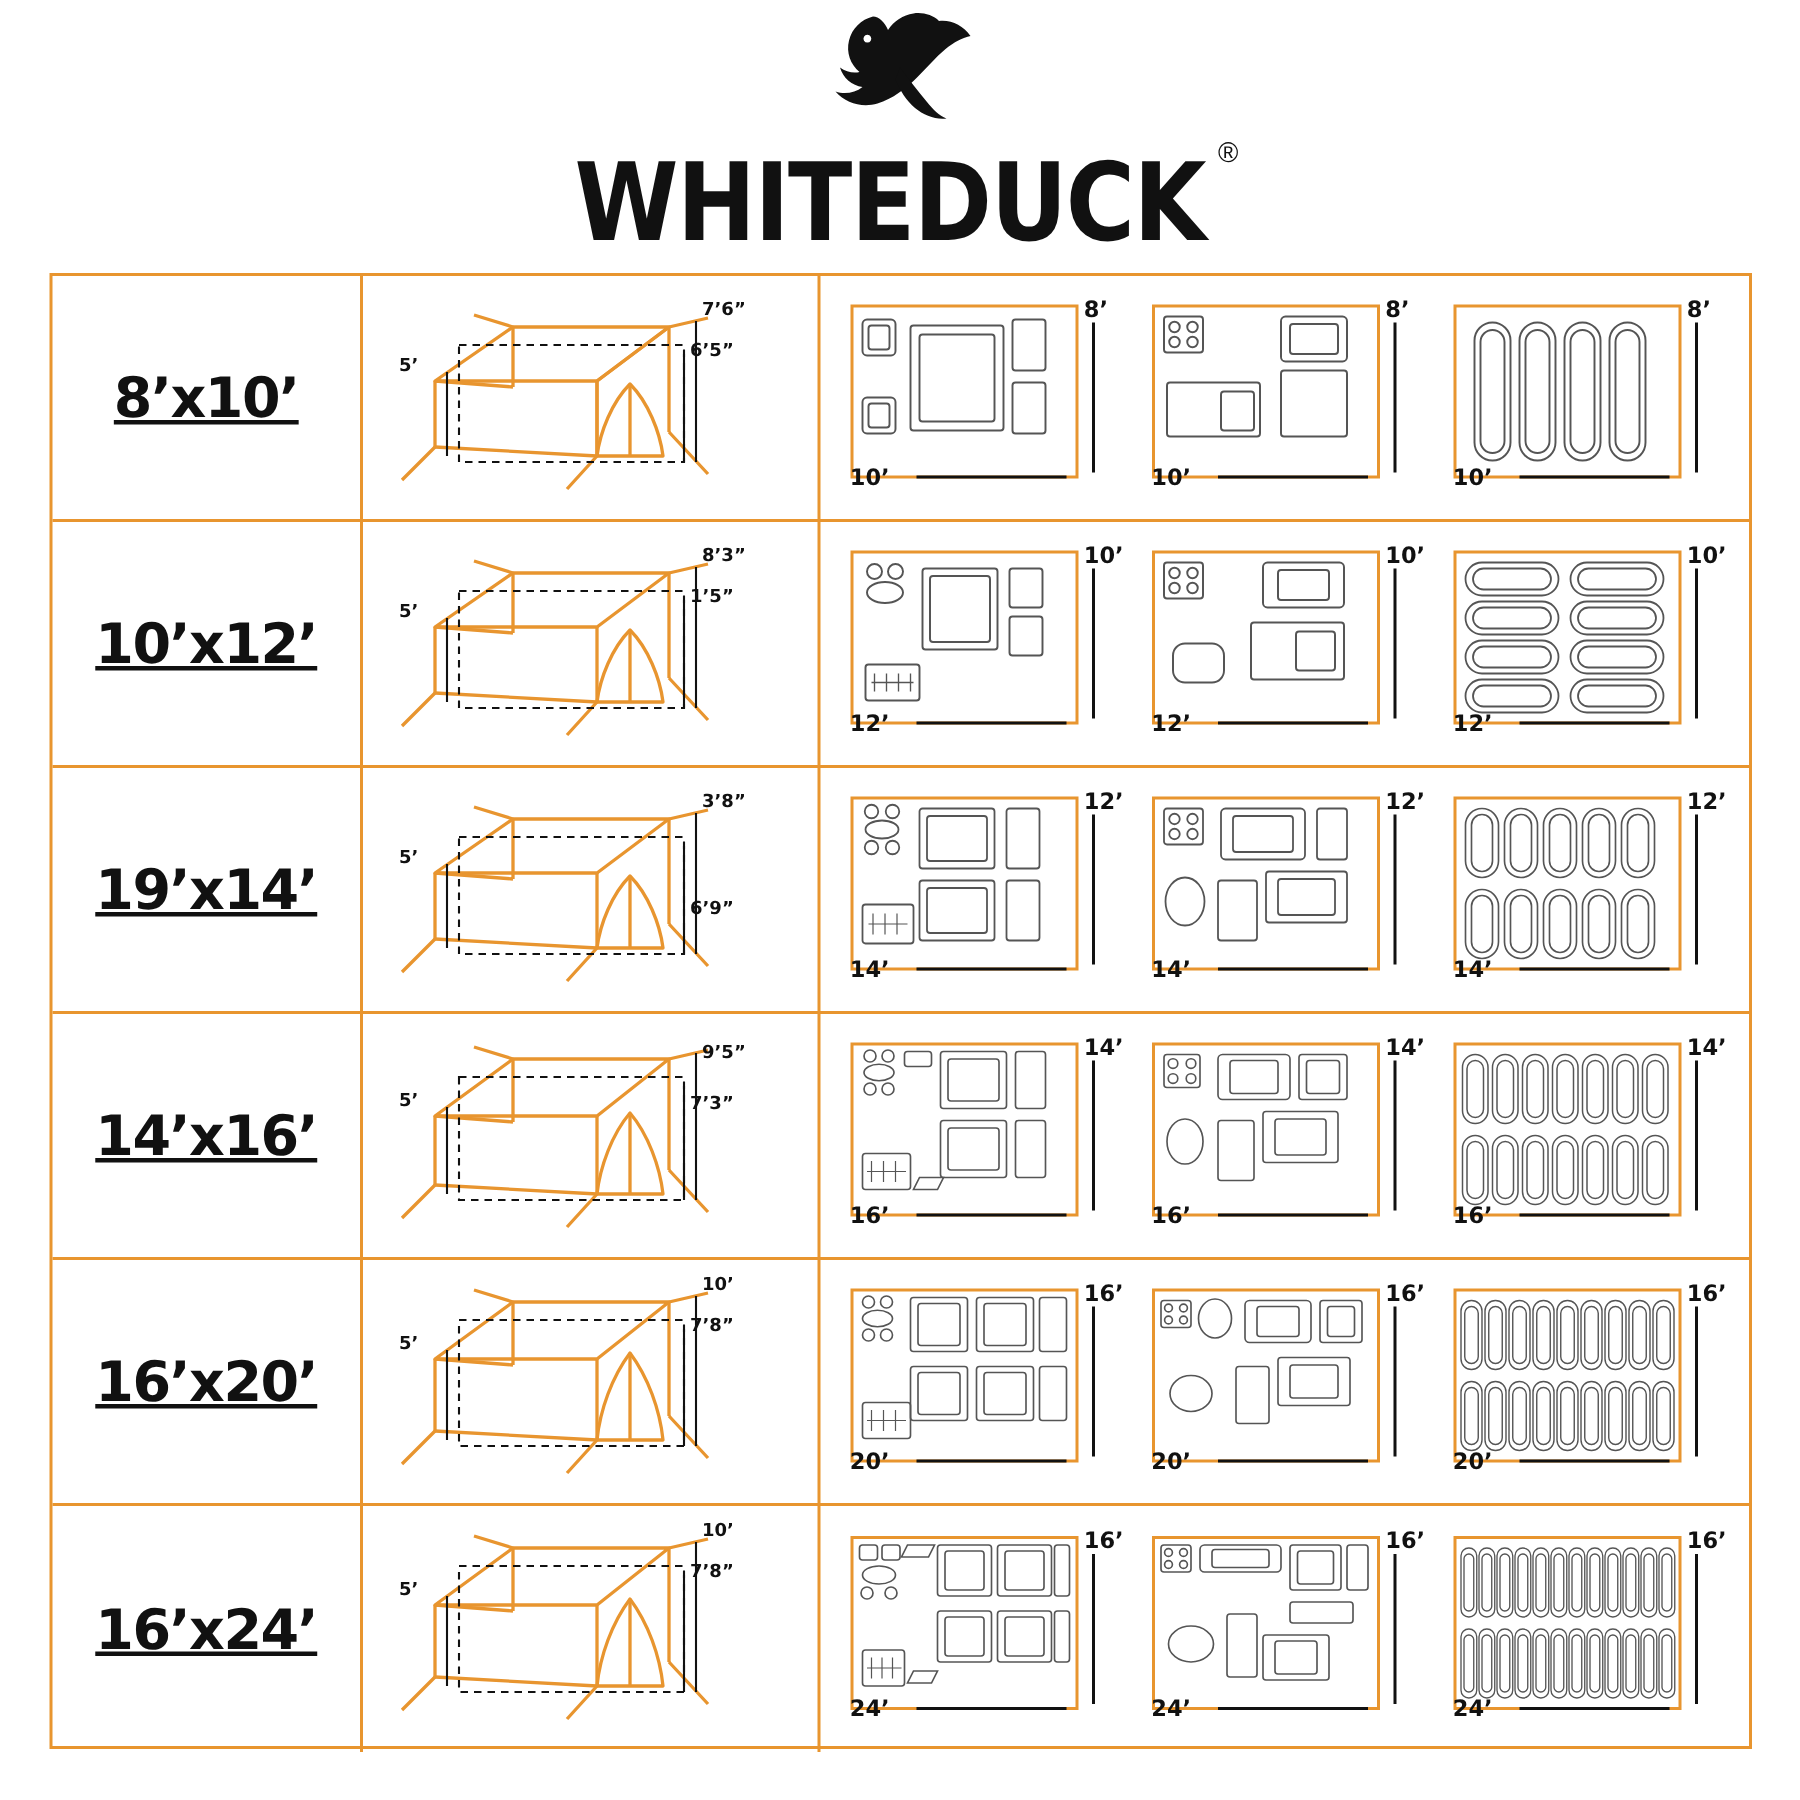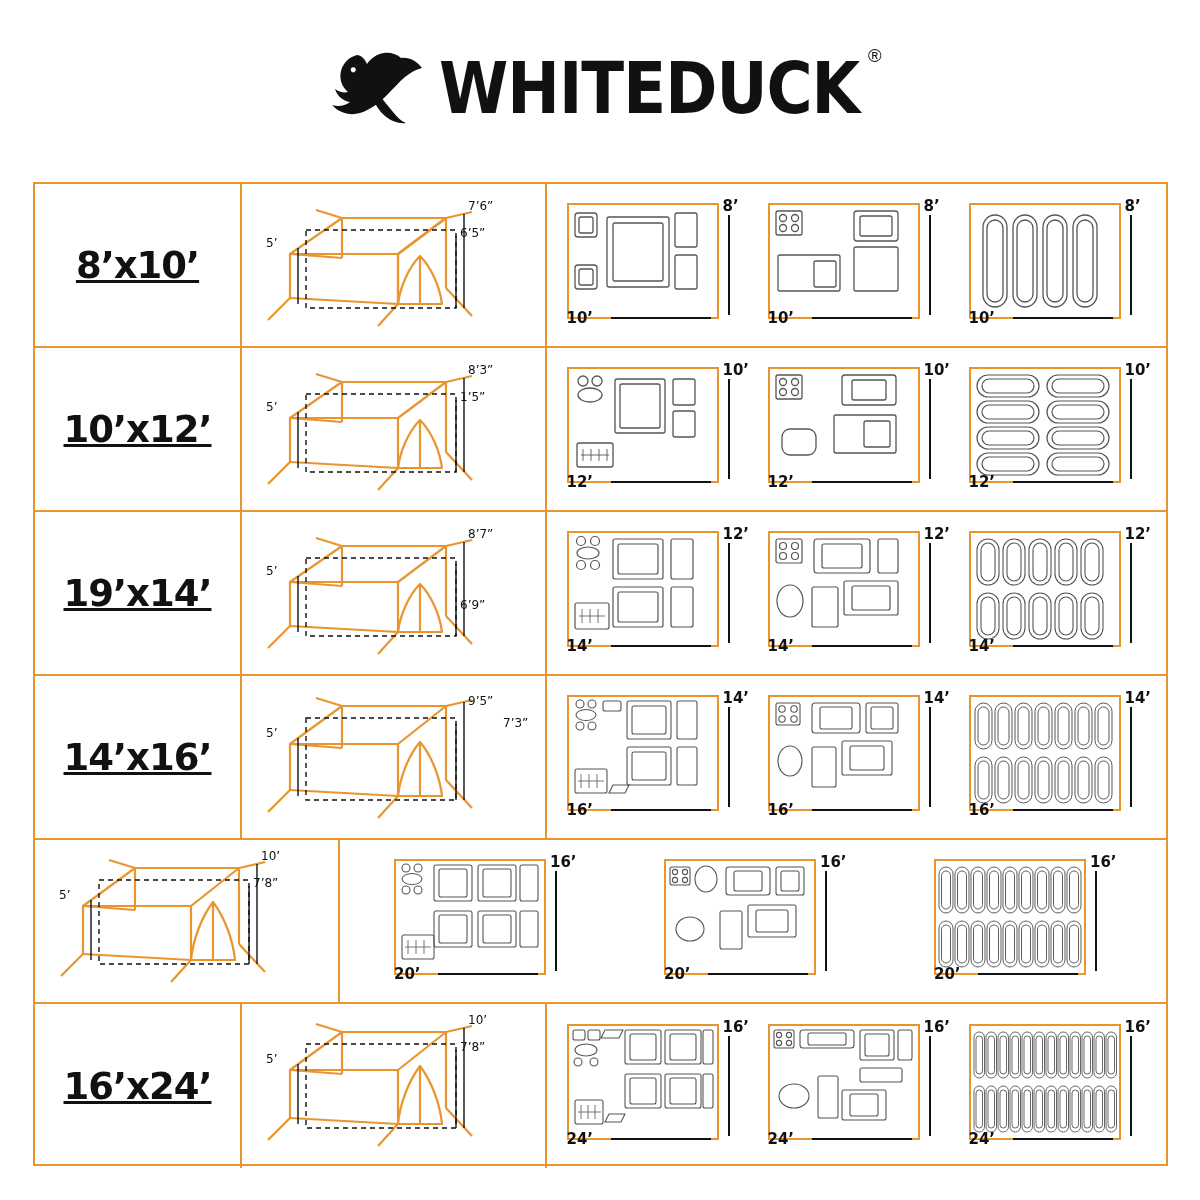--- a/index.html
+++ b/index.html
@@ -28,20 +28,21 @@
     width: 1200px;
     height: 100px;
     display: flex;
     align-items: center;
     justify-content: center;
   }
   .logo-wrap {
     display: flex;
     align-items: center;
     gap: 16px;
+    flex-direction: column;
   }
   .duck-icon {
     width: 96px;
     height: 78px;
     display: block;
   }
   .brand-text {
     position: relative;
     font-family: "DejaVu Sans", sans-serif;
     font-weight: bold;
@@ -186,21 +187,21 @@
   .tent-svg {
     position: absolute;
     left: 8px;
     top: 8px;
     width: 290px;
     height: 148px;
   }
   .t-lbl {
     position: absolute;
     font-family: "DejaVu Sans", sans-serif;
-    font-weight: normal;
+    font-weight: bold;
     font-size: 12px;
     color: #111;
     white-space: nowrap;
   }
 </style>
 </head>
 <body>
 
 <div class="page">
 
@@ -474,21 +475,21 @@
           </g>
           <g fill="none" stroke="#111111" stroke-width="1.4" stroke-dasharray="5,4">
             <rect x="56" y="38" width="150" height="78"></rect>
           </g>
           <g stroke="#111111" stroke-width="1.4">
             <line x1="214" y1="22" x2="214" y2="116"></line>
             <line x1="206" y1="44" x2="206" y2="116"></line>
             <line x1="48" y1="56" x2="48" y2="112"></line>
           </g>
         </svg>
-        <span class="t-lbl" style="left:226px; top:15px;">8’7”</span>
+        <span class="t-lbl" style="left:226px; top:15px;">3’8”</span>
         <span class="t-lbl" style="left:218px; top:42px;margin-top:44px;">6’9”</span>
         <span class="t-lbl" style="left:24px; top:52px;">5’</span>
       </div>
       <div class="cell-plans">
 
         <div class="plan">
           <div class="plan-box"></div>
           <svg class="plan-svg" viewBox="0 0 152 116">
             <g fill="none" stroke="#555" stroke-width="1.2">
               <circle cx="14" cy="10" r="4.5"></circle>
@@ -609,21 +610,21 @@
           <g fill="none" stroke="#111111" stroke-width="1.4" stroke-dasharray="5,4">
             <rect x="56" y="34" width="150" height="82"></rect>
           </g>
           <g stroke="#111111" stroke-width="1.4">
             <line x1="214" y1="18" x2="214" y2="116"></line>
             <line x1="206" y1="40" x2="206" y2="116"></line>
             <line x1="48" y1="54" x2="48" y2="112"></line>
           </g>
         </svg>
         <span class="t-lbl" style="left:226px; top:18px;">9’5”</span>
-        <span class="t-lbl" style="left:218px; top:40px;margin-left:43px;">7’3”</span>
+        <span class="t-lbl" style="left:218px; top:52px;">7’3”</span>
         <span class="t-lbl" style="left:24px; top:50px;">5’</span>
       </div>
       <div class="cell-plans">
 
         <div class="plan">
           <div class="plan-box"></div>
           <svg class="plan-svg" viewBox="0 0 152 116">
             <g fill="none" stroke="#555" stroke-width="1.1">
               <circle cx="13" cy="9" r="4"></circle>
                 <circle cx="25" cy="9" r="4"></circle>
@@ -729,20 +730,23 @@
           <div class="dim-bottom">
             <div class="tick"></div>
             <div class="lbl">16’</div>
           </div>
         </div>
 
       </div>
     </div>
 
     <div class="row">
+      <div class="cell-label">
+        <span class="size-text">16’x20’</span>
+      </div>
       <div class="cell-tent">
         <svg class="tent-svg" viewBox="0 0 290 148">
           <g fill="none" stroke="#E8952F" stroke-width="2.2" stroke-linejoin="round">
             <path d="M40 58 L92 20 L196 20 L148 58 Z"></path>
             <path d="M40 58 L40 106 M148 58 L148 112 M196 20 L196 96"></path>
             <path d="M40 106 L148 112"></path>
             <path d="M92 20 L92 62 M92 62 L40 58"></path>
             <path d="M148 112 C150 92 158 70 170 54 C182 70 190 92 192 112 Z"></path>
             <path d="M170 54 L170 112"></path>
             <path d="M40 106 L18 128 M148 112 L128 134 M196 96 L222 124"></path>

